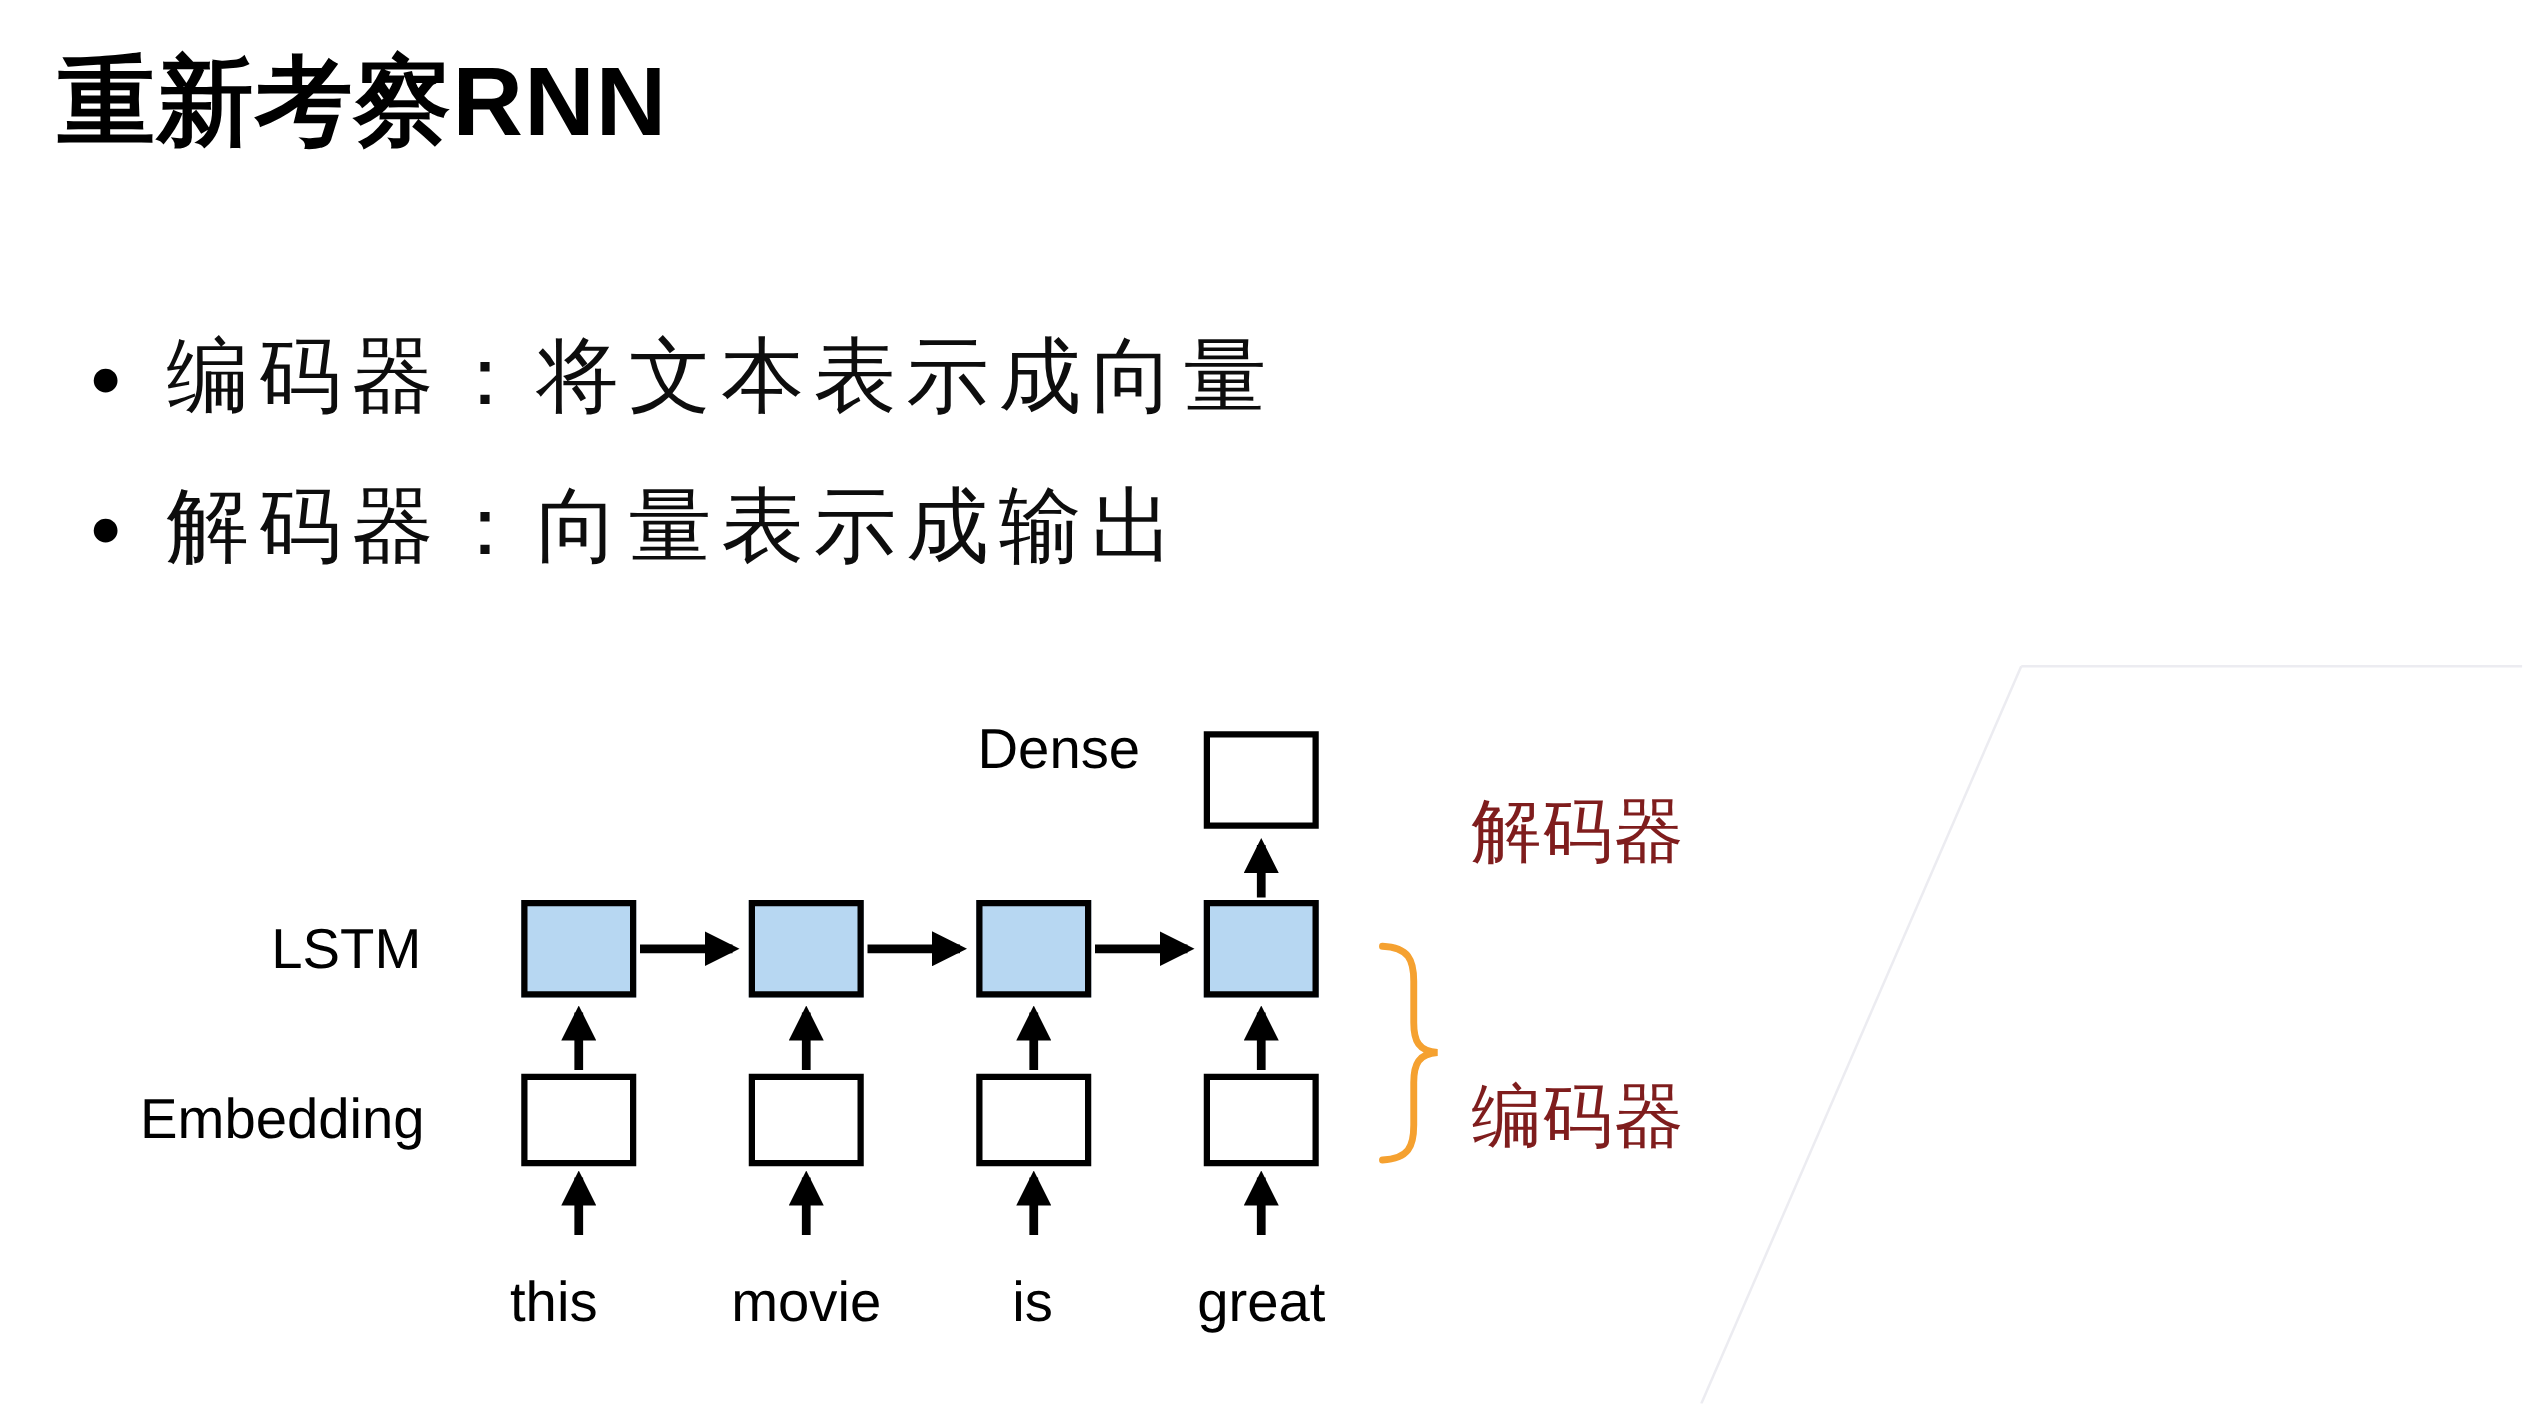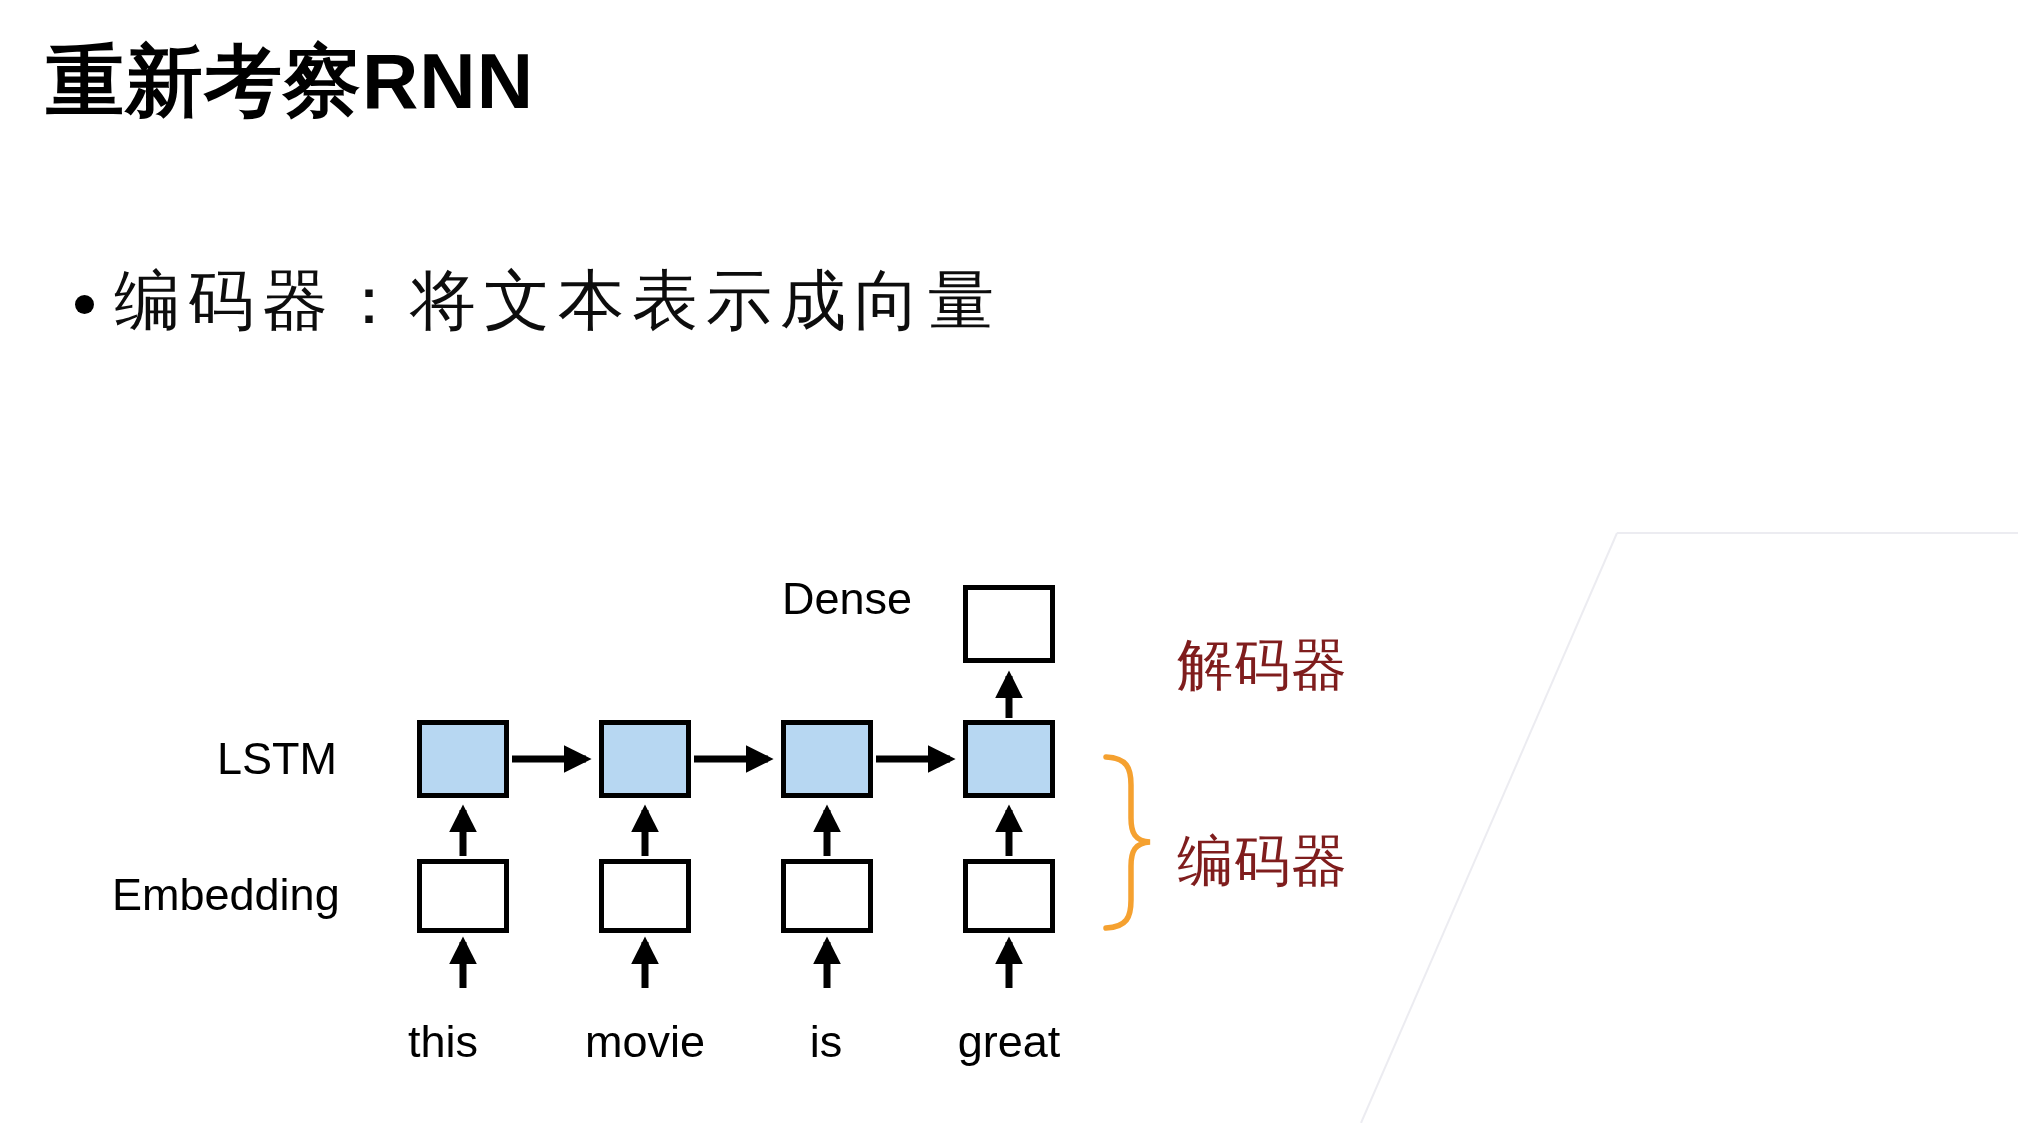--- a/index.html
+++ b/index.html
@@ -23,21 +23,21 @@
     font-weight: 700;
     color: #000000;
     letter-spacing: 1px;
     white-space: nowrap;
   }
   .bullet {
     position: absolute;
     left: 75px;
     display: flex;
     align-items: center;
-    gap: 20px;
+    gap: 39px;
     white-space: nowrap;
   }
   .bullet.b1 { top: 252px; }
   .bullet.b2 { top: 372px; }
   .bullet .dot {
     width: 19px;
     height: 19px;
     border-radius: 50%;
     background: #000000;
     margin-top: 8px;
@@ -89,21 +89,21 @@
   .w3 { left: 826px; text-align: center; }
   .w4 { left: 1009px; }
   .annot {
     position: absolute;
     font-size: 56px;
     color: #7f1d1d;
     letter-spacing: 1px;
     white-space: nowrap;
   }
   .annot.decoder { left: 1177px; top: 628px; }
-  .annot.encoder { left: 1177px; top: 824px; }
+  .annot.encoder { left: 1177px; top: 856px; }
   svg.overlay {
     position: absolute;
     left: 0;
     top: 0;
     width: 2018px;
     height: 1123px;
   }
 </style>
 </head>
 <body>
@@ -152,20 +152,24 @@
              L 1131 900
              C 1131 917 1127 927 1106 928" fill="none" stroke="#F5A130" stroke-width="5.5" stroke-linecap="round"></path>
   </svg>
 
   <div class="title">重新考察RNN</div>
 
   <div class="bullet b1">
     <div class="dot"></div>
     <div class="btext">编码器：将文本表示成向量</div>
   </div>
+  <div class="bullet b2">
+    <div class="dot"></div>
+    <div class="btext">解码器：向量表示成输出</div>
+  </div>
 
   <div class="box dense-box"></div>
 
   <div class="box blue lstm-row c1"></div>
   <div class="box blue lstm-row c2"></div>
   <div class="box blue lstm-row c3"></div>
   <div class="box blue lstm-row c4"></div>
 
   <div class="box emb-row c1"></div>
   <div class="box emb-row c2"></div>

